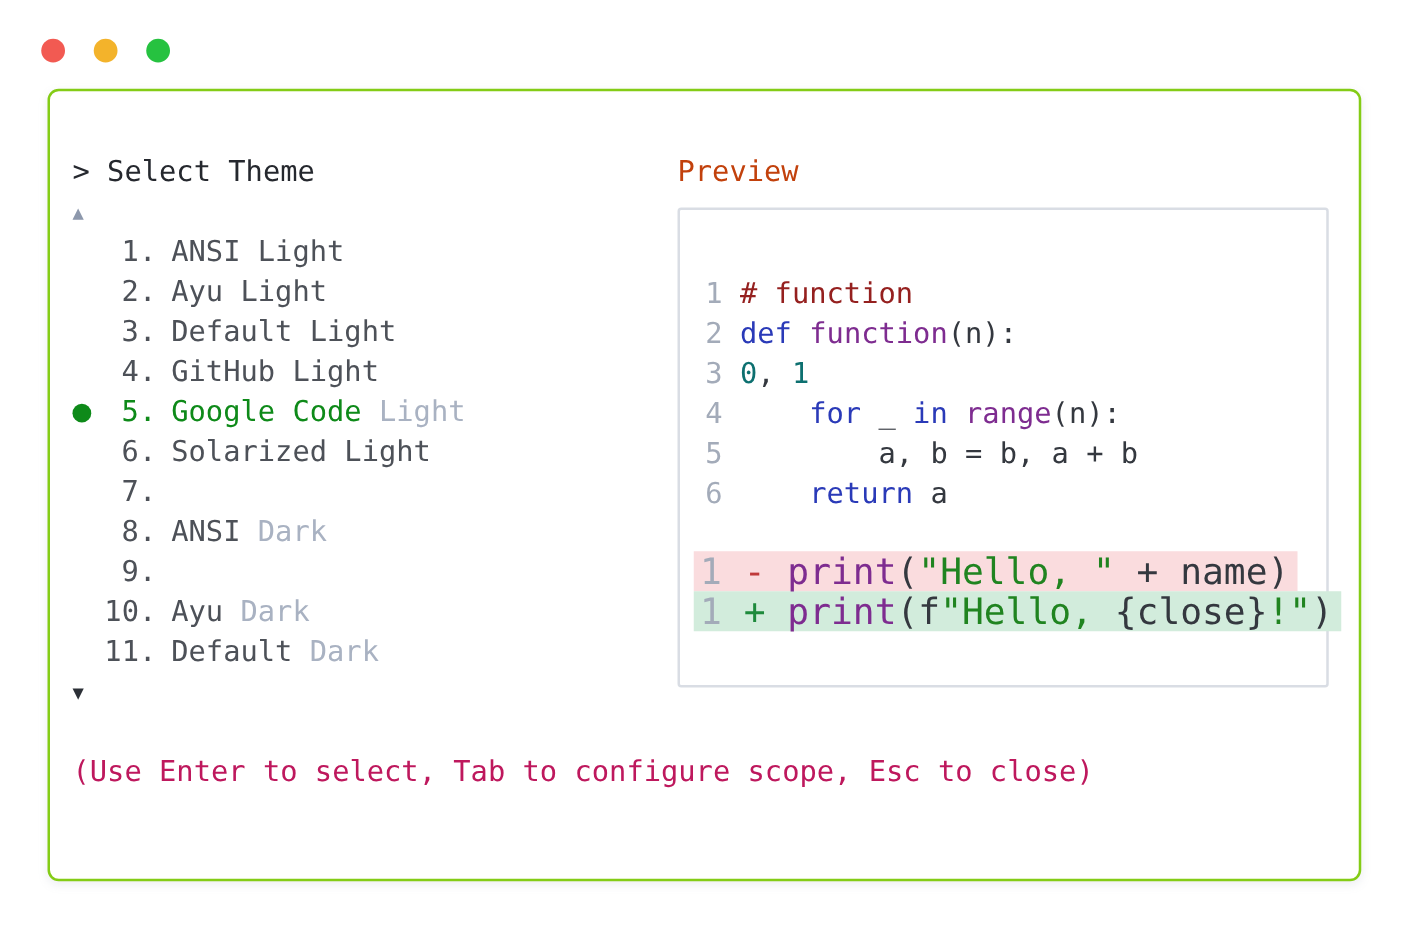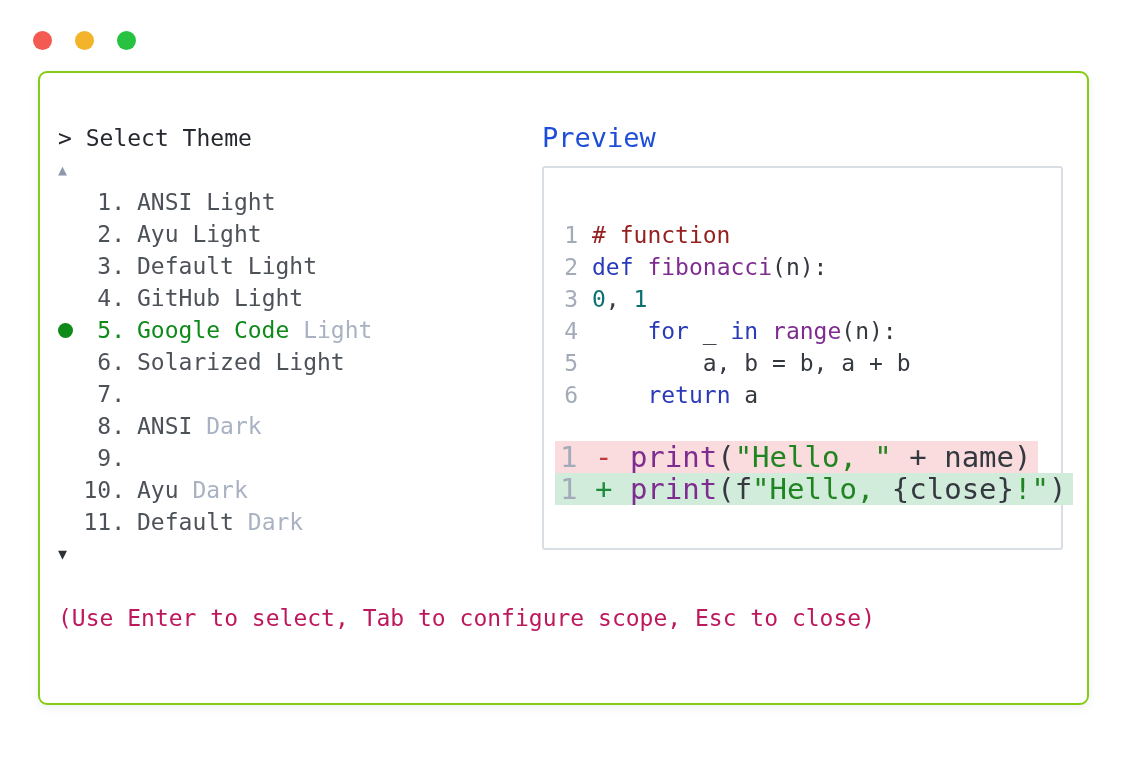--- a/index.html
+++ b/index.html
@@ -33,21 +33,21 @@
   .dot{width:15px;height:15px;border-radius:50%;background:#0e8a19;}
   .num-col{width:47px;text-align:right;}
   .name-col{margin-left:12px;}
   .variant.muted{color:#a9b2c2;}
   .item.selected .num-col,
   .item.selected .tname{color:#0e8a19;}
   .spacer-row{height:32px;}
   .help-row{color:#be185d;}
 
   
-  .preview-label{position:absolute;left:502px;top:49px;height:32px;line-height:32px;font-size:27px;color:#1d4ed8;}
+  .preview-label{position:absolute;left:502px;top:49px;height:32px;line-height:32px;font-size:23px;color:#c2410c;}
   .preview-box{
     position:absolute;left:502px;top:93px;width:517px;height:380px;
     background:#ffffff;border:2px solid #d9dde4;border-radius:3px;
   }
   .code-block{position:absolute;left:20px;top:51px;}
   .code-line{height:32px;display:flex;align-items:center;font-size:23px;white-space:pre;color:#34383f;}
   .lnum{color:#a3abb9;display:inline-block;width:14px;text-align:right;margin-right:14px;flex:none;}
 
   .diff-block{position:absolute;left:11px;top:273px;}
   .diff-line{height:32px;display:flex;width:max-content;align-items:center;
@@ -95,21 +95,21 @@
       </div>
     <div class="row arrow-row arrow-down">▼</div>
     <div class="spacer-row"></div>
     <div class="row help-row">(Use Enter to select, Tab to configure scope, Esc to close)</div>
   </div>
 
   <div class="preview-label">Preview</div>
   <div class="preview-box">
     <div class="code-block" id="code-block">
         <div class="code-line"><span class="lnum">1</span><span class="tok-comment"># function</span></div>
-        <div class="code-line"><span class="lnum">2</span><span class="tok-keyword">def</span><span class="tok-plain"> </span><span class="tok-function">fibonacci</span><span class="tok-plain">(n):</span></div>
+        <div class="code-line"><span class="lnum">2</span><span class="tok-keyword">def</span><span class="tok-plain"> </span><span class="tok-function">function</span><span class="tok-plain">(n):</span></div>
         <div class="code-line"><span class="lnum">3</span><span class="tok-number">0</span><span class="tok-plain">, </span><span class="tok-number">1</span></div>
         <div class="code-line"><span class="lnum">4</span><span class="tok-plain">    </span><span class="tok-keyword">for</span><span class="tok-plain"> _ </span><span class="tok-keyword">in</span><span class="tok-plain"> </span><span class="tok-function">range</span><span class="tok-plain">(n):</span></div>
         <div class="code-line"><span class="lnum">5</span><span class="tok-plain">        a, b = b, a + b</span></div>
         <div class="code-line"><span class="lnum">6</span><span class="tok-plain">    </span><span class="tok-keyword">return</span><span class="tok-plain"> a</span></div>
       </div>
     <div class="diff-block" id="diff-block">
         <div class="diff-line removed"><span class="lnum">1</span><span> </span><span class="sign minus">-</span><span> </span><span class="tok-function">print</span><span class="tok-plain">(</span><span class="tok-string">"Hello, "</span><span class="tok-plain"> + name)</span></div>
         <div class="diff-line added"><span class="lnum">1</span><span> </span><span class="sign plus">+</span><span> </span><span class="tok-function">print</span><span class="tok-plain">(f</span><span class="tok-string">"Hello, </span><span class="tok-plain">{close}</span><span class="tok-string">!"</span><span class="tok-plain">)</span></div>
       </div>
   </div>

